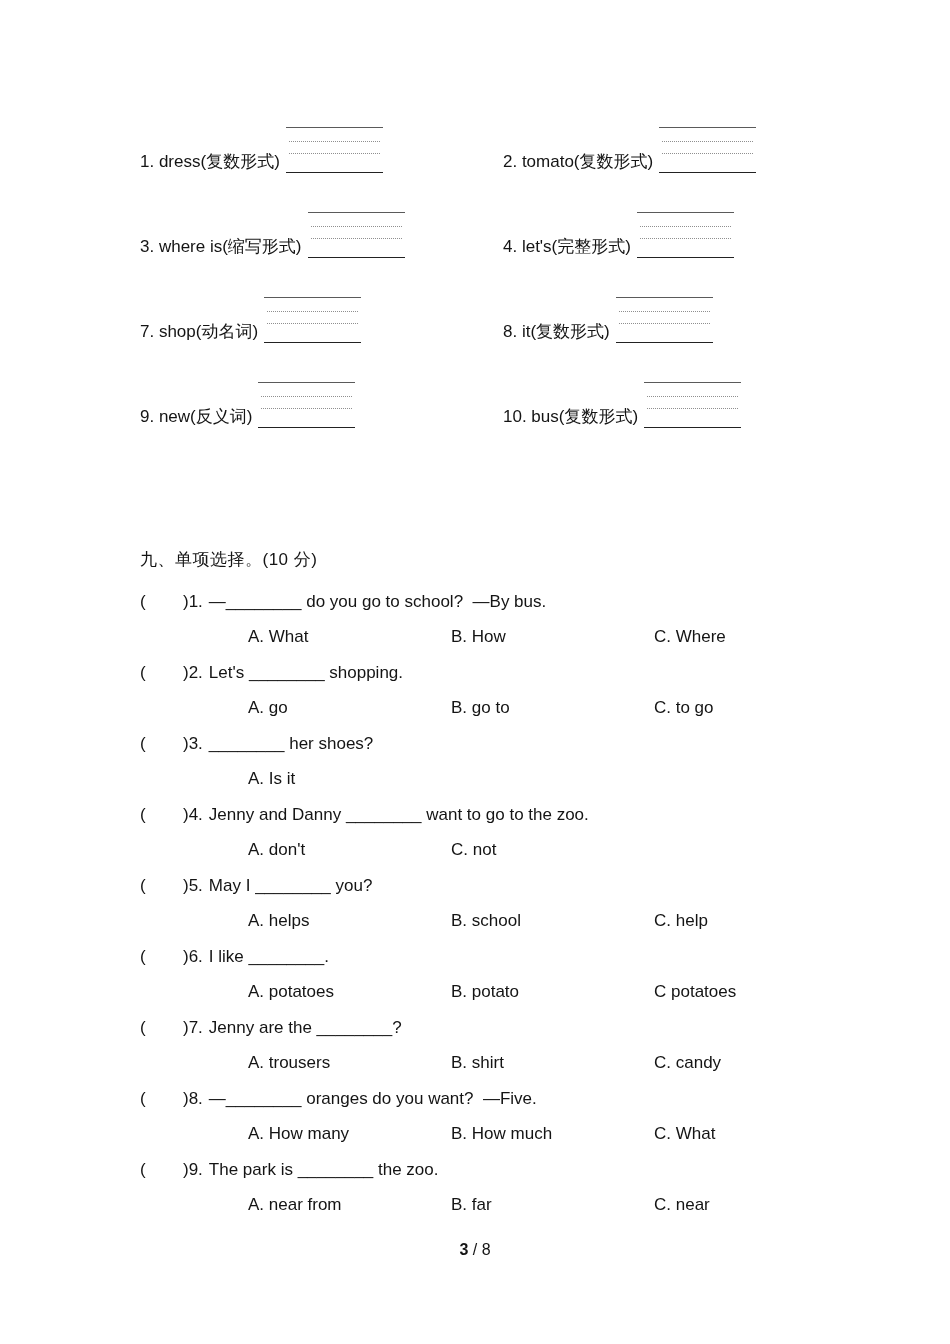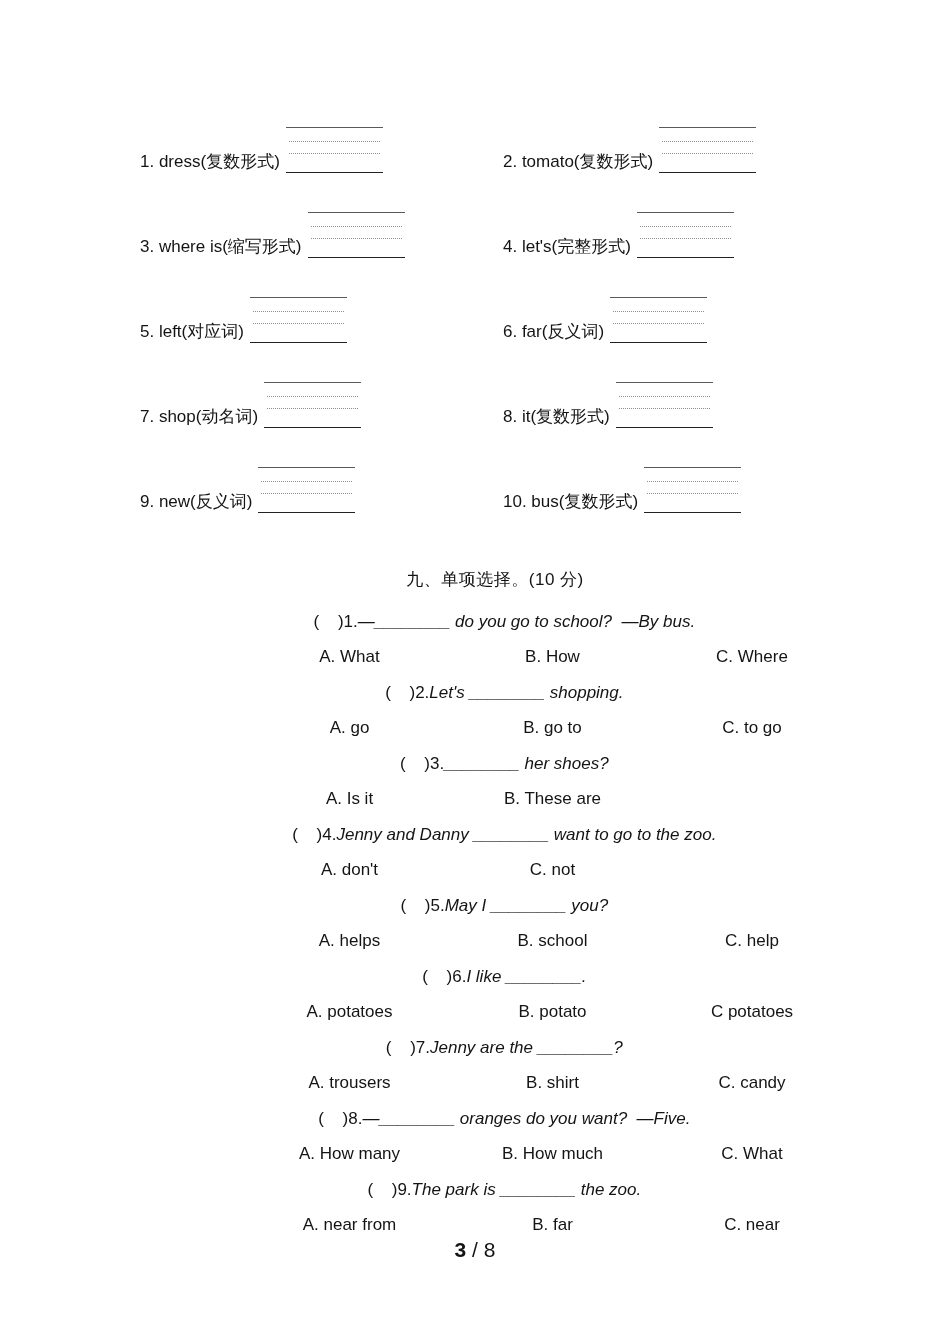--- a/index.html
+++ b/index.html
@@ -26,39 +26,39 @@
     width:97px; height:48px;
     margin-left:6px;
     border-bottom:1.4px solid #222;
   }
   .guide { position:absolute; left:0; right:0; }
   .guide.g1 { top:2px;  border-top:1px solid #5a5a5a; }
   .guide.g2 { top:16px; left:3px; right:3px; border-top:1px dotted #8f8f8f; }
   .guide.g3 { top:28px; left:3px; right:3px; border-top:1px dotted #8f8f8f; }
 
   
-  .mc-section { position:absolute; left:140px; top:568px; width:710px;text-align:center; }
+  .mc-section { position:absolute; left:140px; top:548px; width:710px; }
   .mc-header { height:24px; line-height:24px; margin-bottom:12px; letter-spacing:0.5px; }
   .mc-question { }
   .mc-qline { height:35px; line-height:35px; white-space:nowrap; }
   .paren { display:inline-block; width:43px; }
   .qprefix { }
-  .qtext { margin-left:0; white-space:pre-wrap;font-style:italic; }
+  .qtext { margin-left:6px; white-space:pre-wrap; }
   .mc-options {
     height:36px; line-height:36px;
     margin-left:108px;
     display:grid;
     grid-template-columns:203px 203px auto;
   }
   .opt { white-space:nowrap; }
 
   
   .footer {
     position:absolute; left:0; right:0; top:1240px;
-    text-align:center; font-size:21px; line-height:20px;
+    text-align:center; font-size:16px; line-height:20px;
   }
   .footer span { white-space:pre; }
   .footer .pgnum { font-weight:bold; }
 </style>
 </head>
 <body>
 
 <div class="page">
 
   <div class="word-section">
@@ -94,38 +94,20 @@
       <div class="word-item right-col">
         <span class="word-label">4. let's(完整形式)</span>
         <span class="blank">
           <span class="guide g1"></span>
           <span class="guide g2"></span>
           <span class="guide g3"></span>
         </span>
       </div>
     </div>
 
-    <div class="word-row">
-      <div class="word-item left-col">
-        <span class="word-label">5. left(对应词)</span>
-        <span class="blank">
-          <span class="guide g1"></span>
-          <span class="guide g2"></span>
-          <span class="guide g3"></span>
-        </span>
-      </div>
-      <div class="word-item right-col">
-        <span class="word-label">6. far(反义词)</span>
-        <span class="blank">
-          <span class="guide g1"></span>
-          <span class="guide g2"></span>
-          <span class="guide g3"></span>
-        </span>
-      </div>
-    </div>
 
     <div class="word-row">
       <div class="word-item left-col">
         <span class="word-label">7. shop(动名词)</span>
         <span class="blank">
           <span class="guide g1"></span>
           <span class="guide g2"></span>
           <span class="guide g3"></span>
         </span>
       </div>
@@ -184,21 +166,20 @@
         <span class="opt">C. to go</span>
       </div>
     </div>
 
     <div class="mc-question">
       <div class="mc-qline">
         <span class="paren">(</span><span class="qprefix">)3.</span><span class="qtext">________ her shoes?</span>
       </div>
       <div class="mc-options">
         <span class="opt">A. Is it</span>
-        <span class="opt">B. These are</span>
       </div>
     </div>
 
     <div class="mc-question">
       <div class="mc-qline">
         <span class="paren">(</span><span class="qprefix">)4.</span><span class="qtext">Jenny and Danny ________ want to go to the zoo.</span>
       </div>
       <div class="mc-options">
         <span class="opt">A. don't</span>
         <span class="opt">C. not</span>

